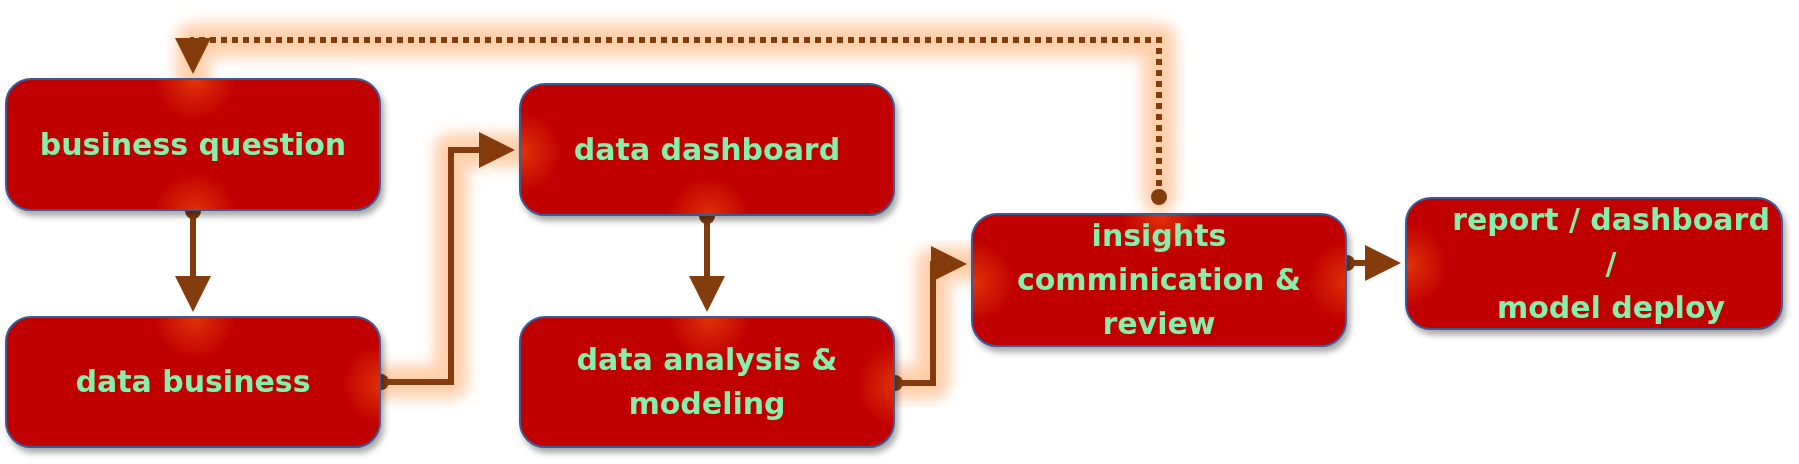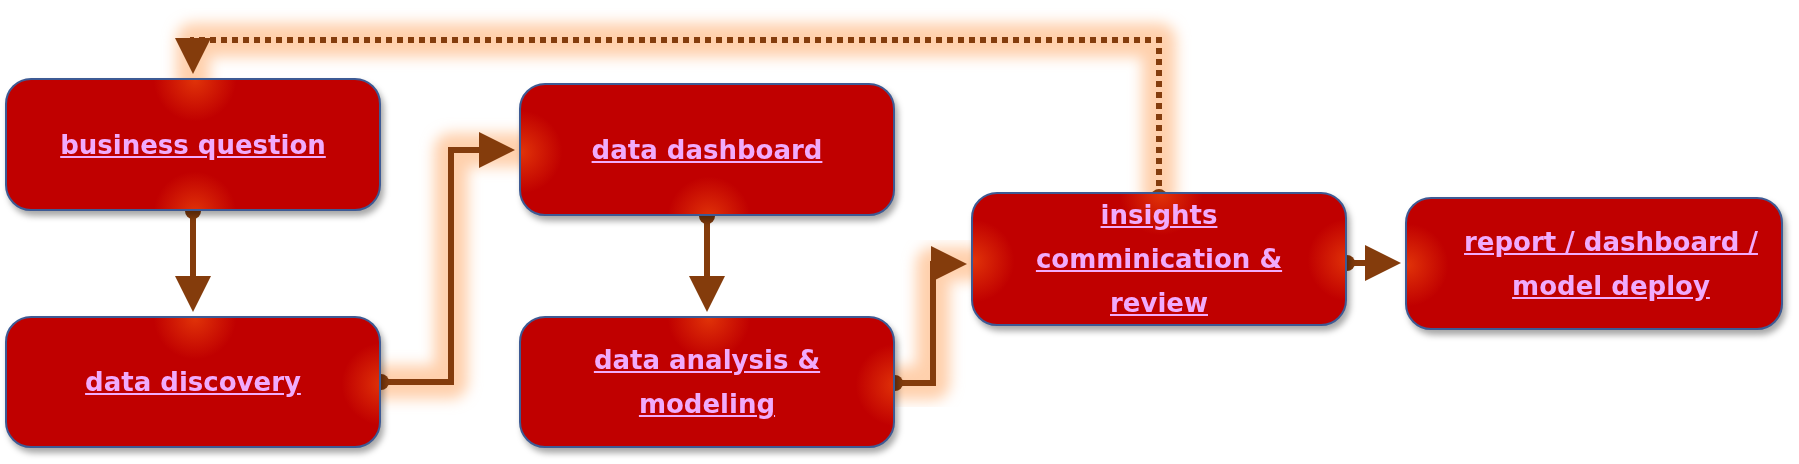--- a/index.html
+++ b/index.html
@@ -8,22 +8,22 @@
   #diagram { position: absolute; left: 0; top: 0; width: 1799px; height: 464px; }
   .glow { fill: none; stroke: #ffc89e; stroke-opacity: 0.85; stroke-width: 34;
           stroke-linejoin: round; stroke-linecap: round; filter: url(#blur); }
   .conn { fill: none; stroke: #843c0c; stroke-width: 6; stroke-linejoin: miter; }
   .conn.dotted { stroke-dasharray: 6 5; stroke-width: 6; }
   .dot { fill: #843c0c; }
   .box { position: absolute; box-sizing: border-box; background: #c00000;
          border: 2.5px solid #3d5a94; border-radius: 26px;
          box-shadow: 3px 5px 6px rgba(0,0,0,0.35);
          display: flex; align-items: center; justify-content: center;
-         text-align: center; color: #f0abfc; font-weight: bold;
-         font-size: 26px; line-height: 44px; padding: 0 10px; overflow: hidden; text-decoration: underline; }
+         text-align: center; color: #86efac; font-weight: bold;
+         font-size: 30px; line-height: 44px; padding: 0 10px; overflow: hidden; }
   .box .hot { position: absolute; width: 90px; height: 90px; border-radius: 50%;
               background: radial-gradient(circle, rgba(230,60,10,0.85) 0%, rgba(230,60,10,0) 65%);
               pointer-events: none; }
   .box .label { position: relative; z-index: 1; white-space: pre-line; }
 </style>
 </head>
 <body>
 
 <svg id="diagram" xmlns="http://www.w3.org/2000/svg" width="1799" height="464" viewBox="0 0 1799 464">
   <defs>
@@ -70,37 +70,37 @@
 
 <div class="box" style="left:5px; top:78px; width:376px; height:133px;">
   <span class="hot" style="left:143px; top:-45px;"></span>
   <span class="hot" style="left:143px; top:88px;"></span>
   <span class="label">business question</span>
 </div>
 
 <div class="box" style="left:5px; top:316px; width:376px; height:132px;">
   <span class="hot" style="left:143px; top:-45px;"></span>
   <span class="hot" style="left:331px; top:21px;"></span>
-  <span class="label">data discovery</span>
+  <span class="label">data business</span>
 </div>
 
 <div class="box" style="left:519px; top:83px; width:376px; height:133px;">
   <span class="hot" style="left:-45px; top:22px;"></span>
   <span class="hot" style="left:143px; top:88px;"></span>
   <span class="label">data dashboard</span>
 </div>
 
 <div class="box" style="left:519px; top:316px; width:376px; height:132px;">
   <span class="hot" style="left:143px; top:-45px;"></span>
   <span class="hot" style="left:331px; top:22px;"></span>
   <span class="label">data analysis &amp;
 modeling</span>
 </div>
 
-<div class="box" style="left:971px; top:192px; width:376px; height:134px; line-height:44px;">
+<div class="box" style="left:971px; top:213px; width:376px; height:134px; line-height:44px;">
   <span class="hot" style="left:143px; top:-45px;"></span>
   <span class="hot" style="left:-45px; top:22px;"></span>
   <span class="hot" style="left:331px; top:21px;"></span>
   <span class="label">insights
 comminication &amp;
 review</span>
 </div>
 
 <div class="box" style="left:1405px; top:197px; width:378px; height:133px;padding-left:44px;">
   <span class="hot" style="left:-45px; top:21px;"></span>

